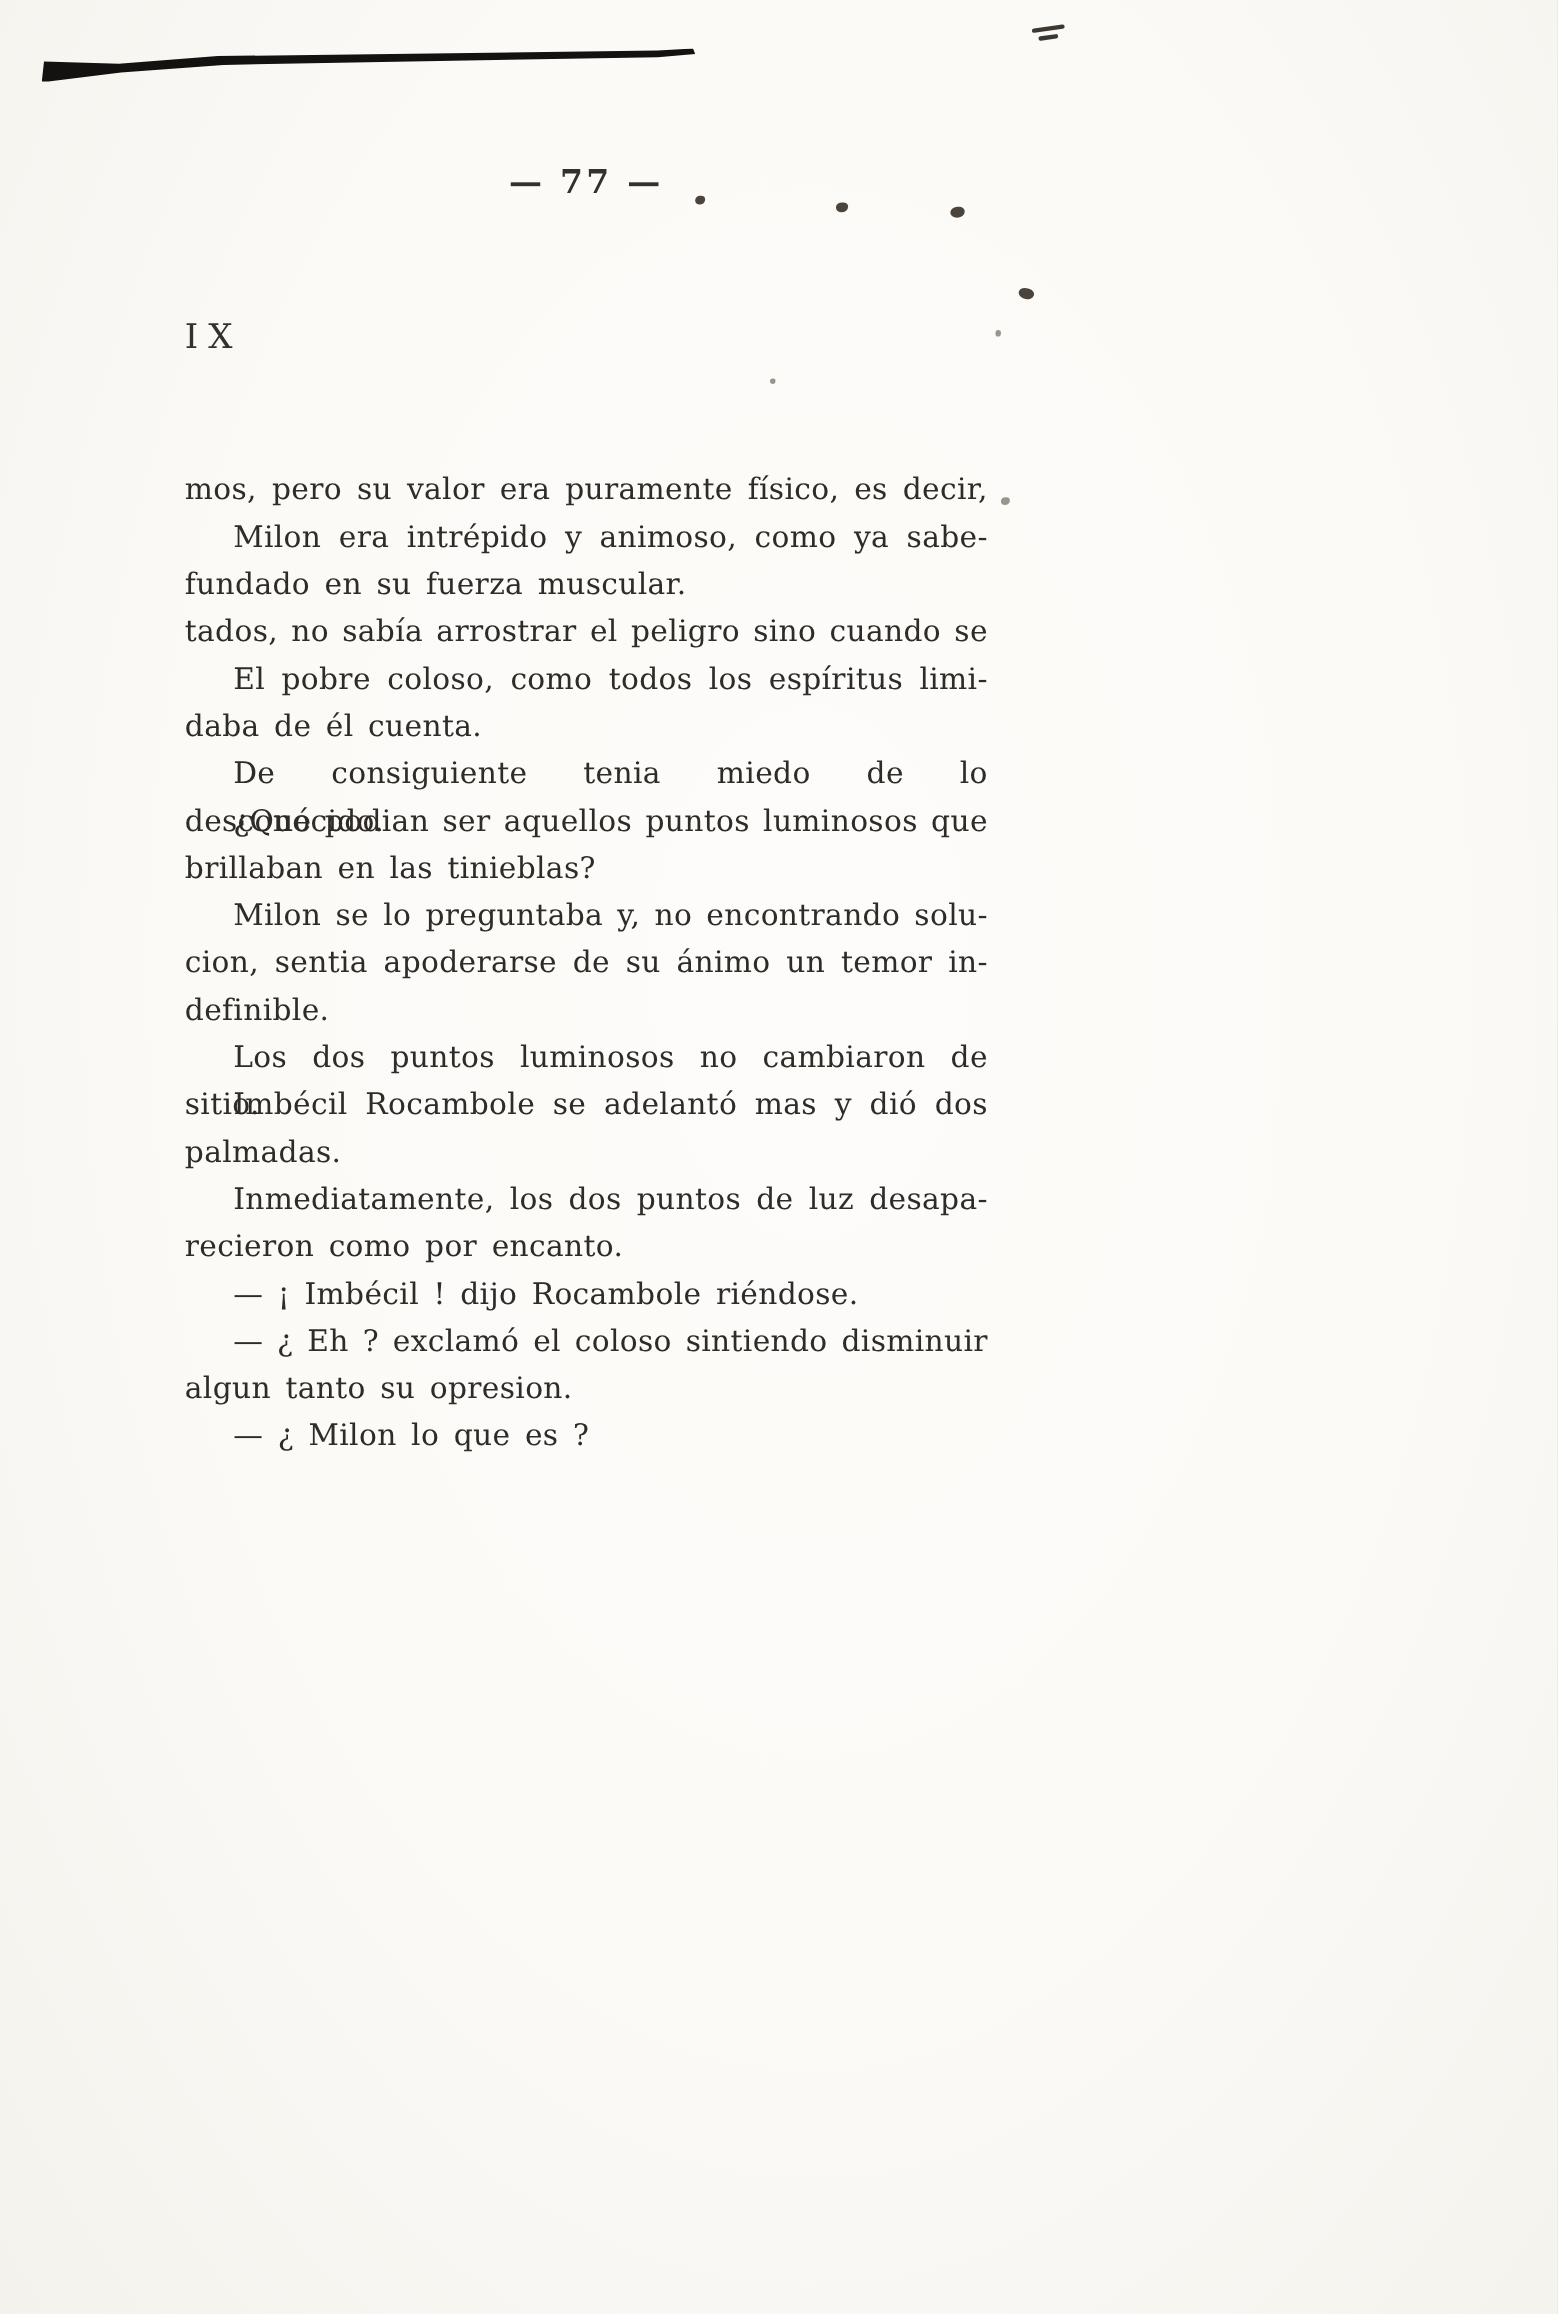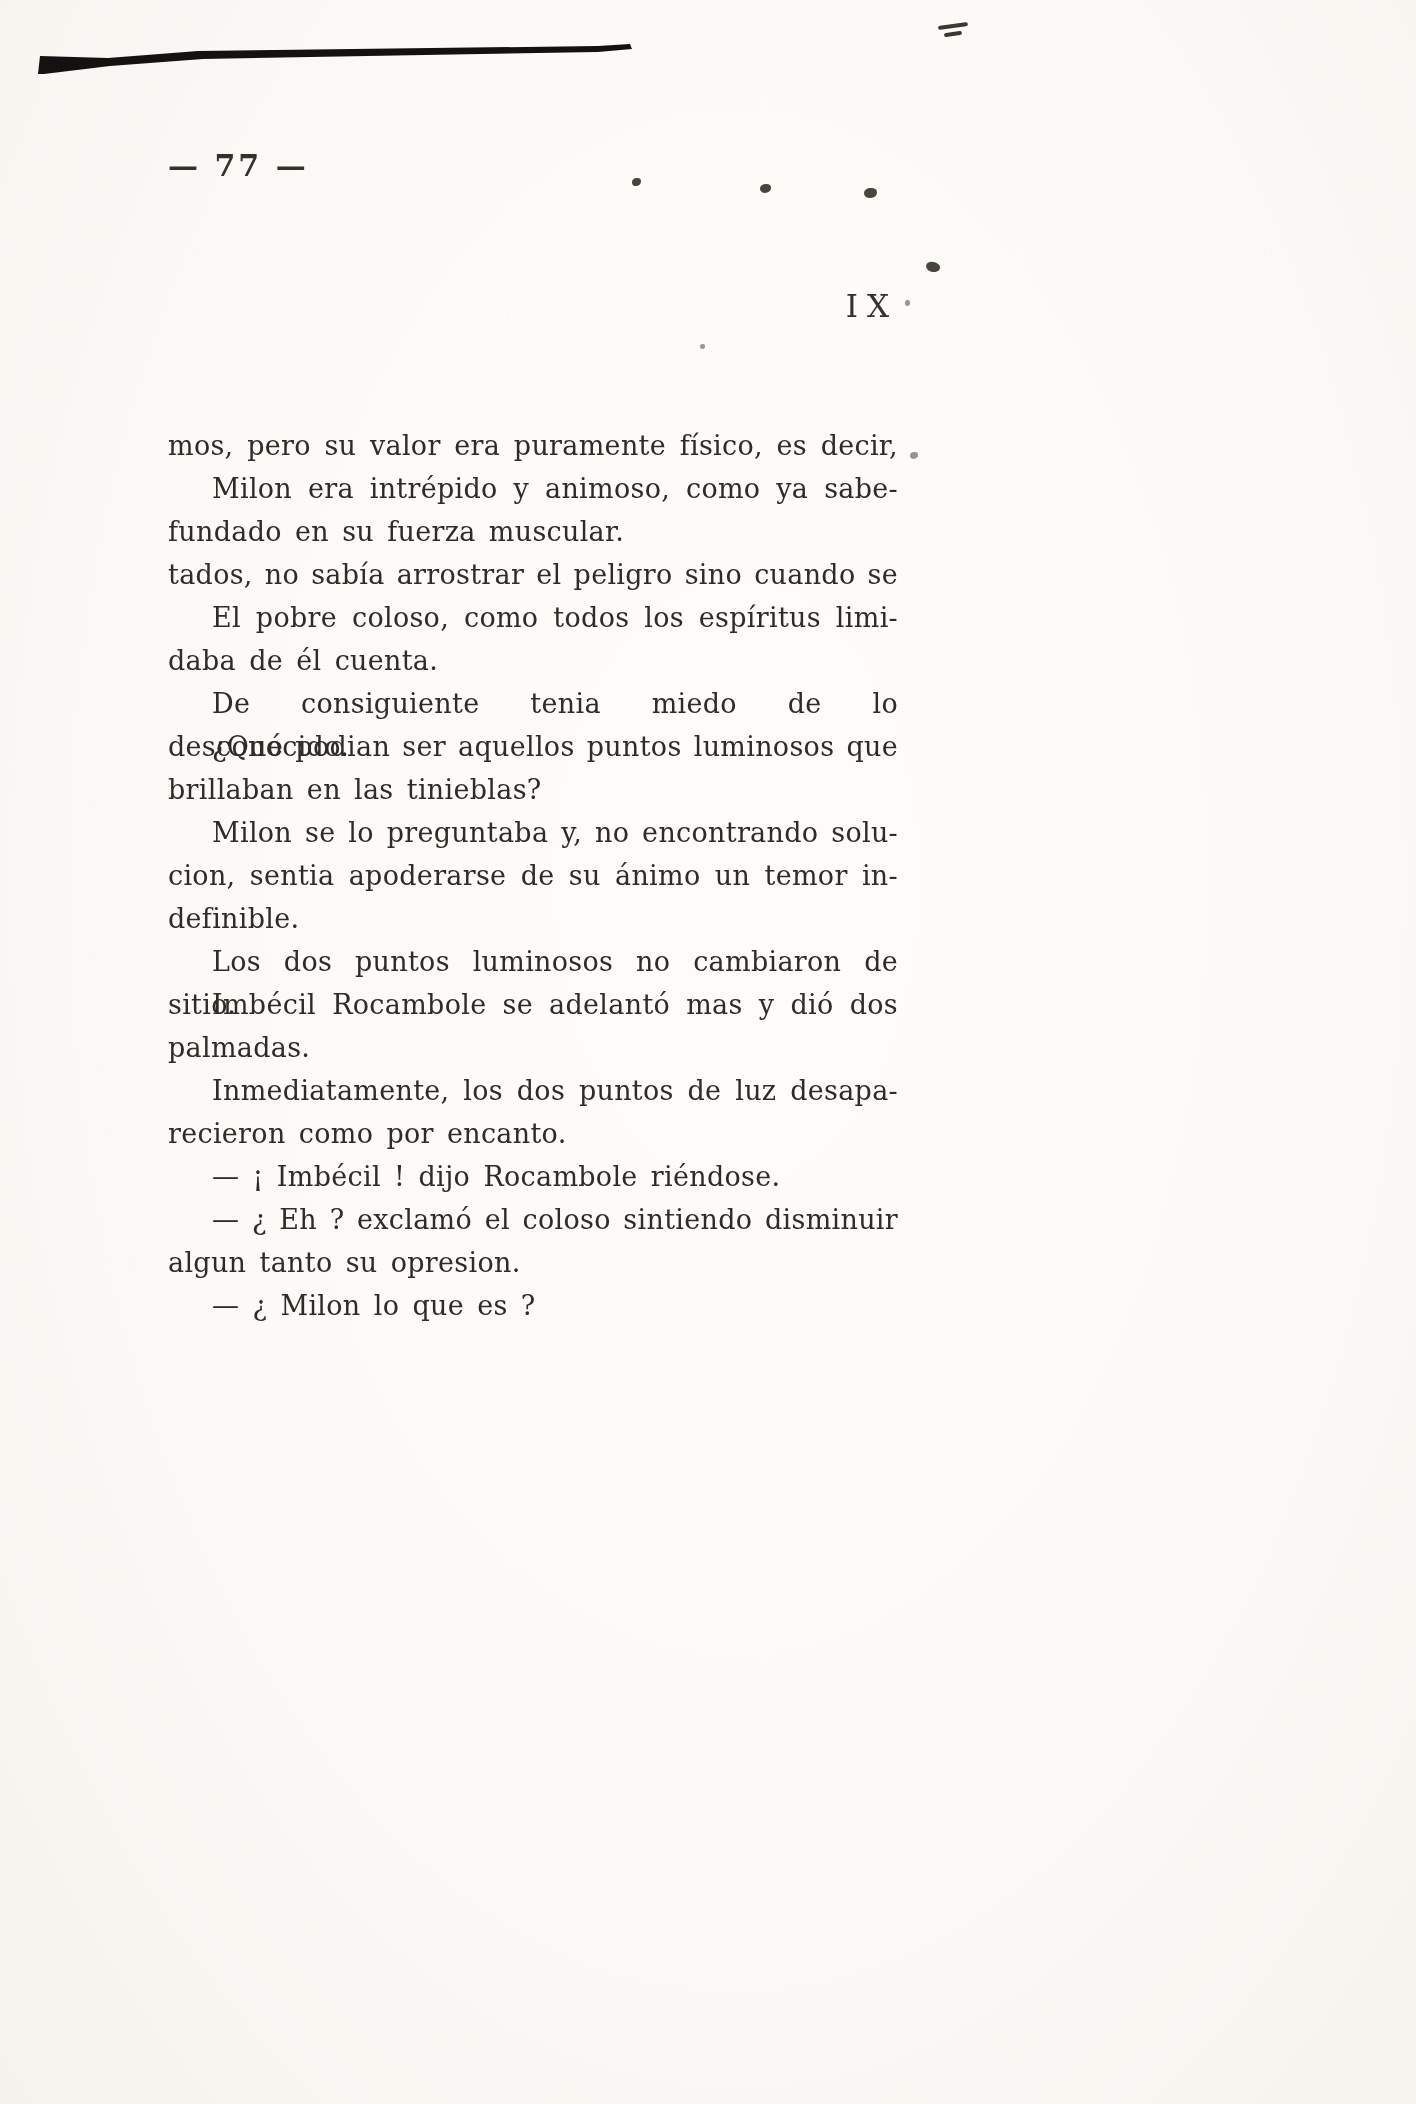--- a/index.html
+++ b/index.html
@@ -39,29 +39,29 @@
   }
 
   
   .column {
     position: absolute;
     left: 168px;
     width: 730px;
   }
   .page-number {
     top: 148px;
-    text-align: left;
+    text-align: center;
     font-size: 30px;
     font-weight: bold;
     letter-spacing: 3px;
     color: #35302b;
   }
   .chapter-heading {
     top: 288px;
-    text-align: right;
+    text-align: left;
     font-size: 31px;
     letter-spacing: 9px;
     color: #35302b;
   }
   .text-block {
     top: 424px;
   }
   .paragraph { }
   .line {
     font-size: 27px;

